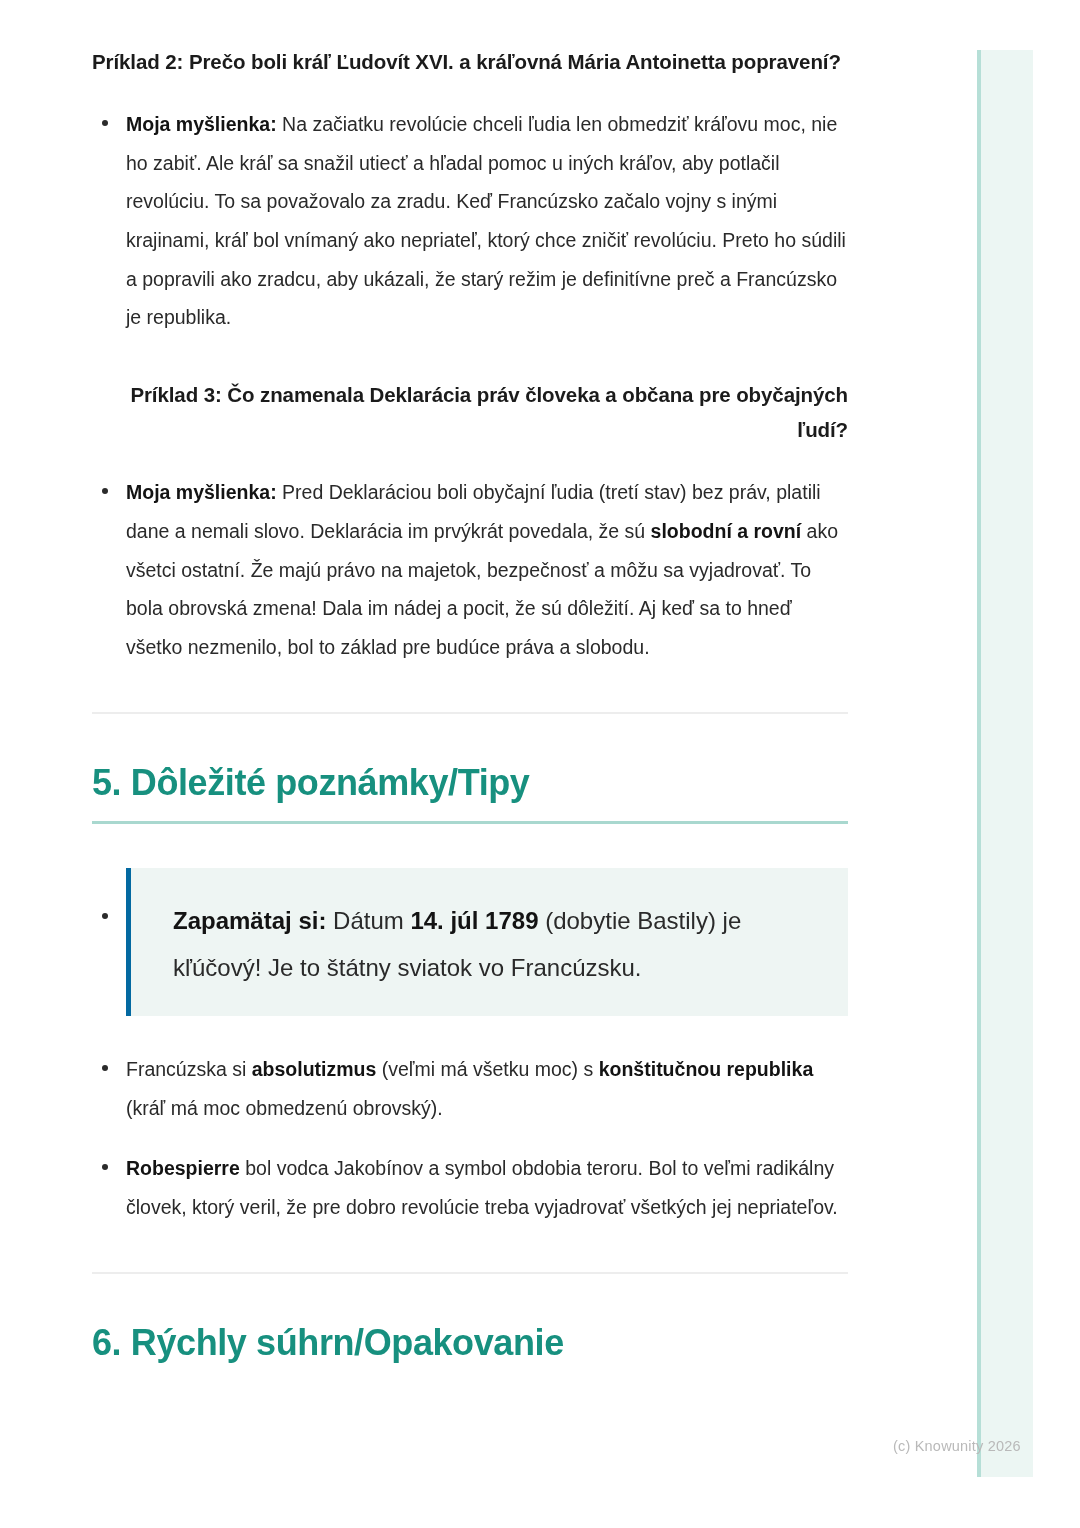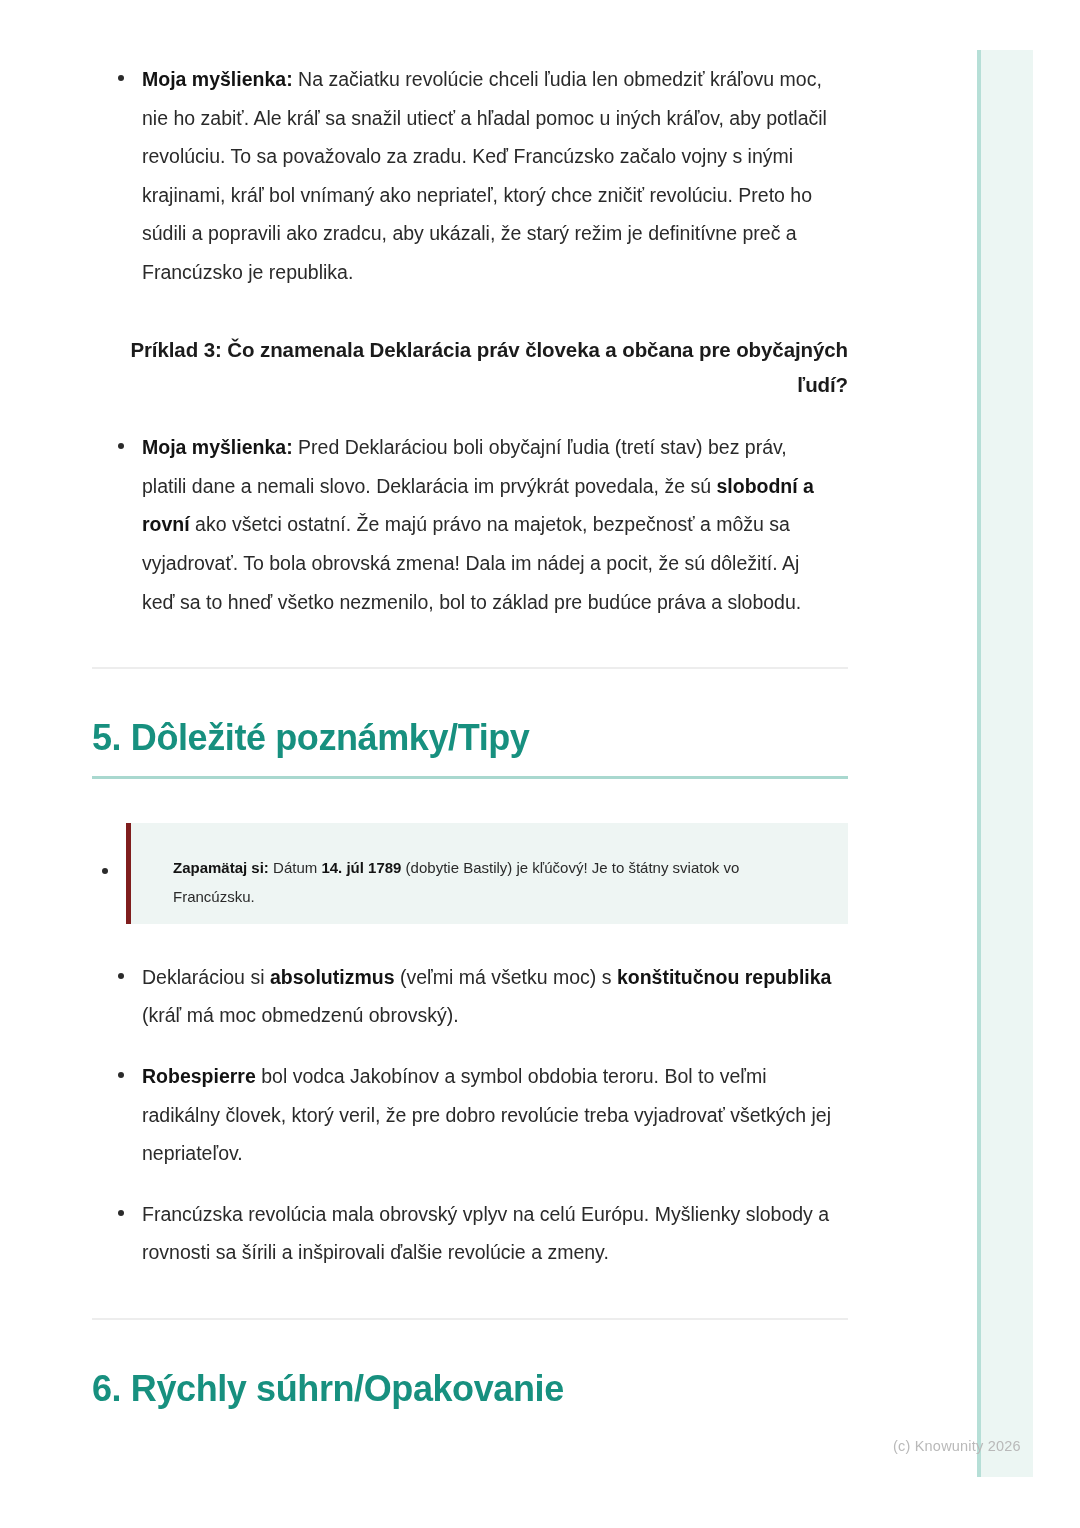--- a/index.html
+++ b/index.html
@@ -43,21 +43,21 @@
     line-height: 1.72;
     color: #1b1b1b;
     text-align: justify;
     margin: 0 0 26px 0;
     letter-spacing: -0.1px;
   }
   .example-heading.left { text-align: right; }
 
   ul.bullets {
     list-style: none;
-    margin: 16px;
+    margin: 0;
     padding: 0;
   }
   ul.bullets > li {
     position: relative;
     padding-left: 34px;
     margin-bottom: 22px;
     font-size: 19.5px;
     line-height: 1.98;
     color: #2a2a2a;
   }
@@ -104,23 +104,23 @@
     position: absolute;
     left: 10px;
     top: 45px;
     width: 6px;
     height: 6px;
     border-radius: 50%;
     background: #2b2b2b;
   }
   .callout {
     background: #eef5f3;
-    border-left: 5px solid #7f1d1d;
-    padding: 30px 30px 12px 42px;
-    font-size: 15px;
+    border-left: 5px solid #0369a1;
+    padding: 30px 30px 24px 42px;
+    font-size: 24px;
     line-height: 1.95;
     color: #2a2a2a;
   }
 
   .tips-list { margin-top: 0; }
 
   
   #watermark {
     position: absolute;
     left: 893px;
@@ -131,20 +131,21 @@
     letter-spacing: 0.2px;
   }
 </style>
 </head>
 <body>
 
 <div id="side-band"></div>
 
 <div id="page">
 
+  <h3 class="example-heading">Príklad 2: Prečo boli kráľ Ľudovít XVI. a kráľovná Mária Antoinetta popravení?</h3>
 
   <ul class="bullets">
     <li>
       <span class="dot"></span>
       <span class="b">Moja myšlienka:</span><span> Na začiatku revolúcie chceli ľudia len obmedziť kráľovu moc, nie ho zabiť. Ale kráľ sa snažil utiecť a hľadal pomoc u iných kráľov, aby potlačil revolúciu. To sa považovalo za zradu. Keď Francúzsko začalo vojny s inými krajinami, kráľ bol vnímaný ako nepriateľ, ktorý chce zničiť revolúciu. Preto ho súdili a popravili ako zradcu, aby ukázali, že starý režim je definitívne preč a Francúzsko je republika.</span>
     </li>
   </ul>
 
   <h3 class="example-heading left" style="margin-top:40px;">Príklad 3: Čo znamenala Deklarácia práv človeka a občana pre obyčajných ľudí?</h3>
 
@@ -163,29 +164,25 @@
   <div class="callout-item">
     <span class="dot"></span>
     <div class="callout">
       <span class="b">Zapamätaj si:</span><span> Dátum </span><span class="b">14. júl 1789</span><span> (dobytie Bastily) je kľúčový! Je to štátny sviatok vo Francúzsku.</span>
     </div>
   </div>
 
   <ul class="bullets tips-list">
     <li>
       <span class="dot"></span>
-      <span>Deklaráciou si </span><span class="b">absolutizmus</span><span> (veľmi má všetku moc) s </span><span class="b">konštitučnou republika</span><span> (kráľ má moc obmedzenú obrovský).</span>
+      <span>Francúzska si </span><span class="b">absolutizmus</span><span> (veľmi má všetku moc) s </span><span class="b">konštitučnou republika</span><span> (kráľ má moc obmedzenú obrovský).</span>
     </li>
     <li>
       <span class="dot"></span>
       <span class="b">Robespierre</span><span> bol vodca Jakobínov a symbol obdobia teroru. Bol to veľmi radikálny človek, ktorý veril, že pre dobro revolúcie treba vyjadrovať všetkých jej nepriateľov.</span>
-    </li>
-    <li>
-      <span class="dot"></span>
-      <span>Francúzska revolúcia mala obrovský vplyv na celú Európu. Myšlienky slobody a rovnosti sa šírili a inšpirovali ďalšie revolúcie a zmeny.</span>
     </li>
   </ul>
 
   <hr class="rule">
 
   <h2 class="section-heading">6. Rýchly súhrn/Opakovanie</h2>
 
 </div>
 
 <div id="watermark">(c) Knowunity 2026</div>

